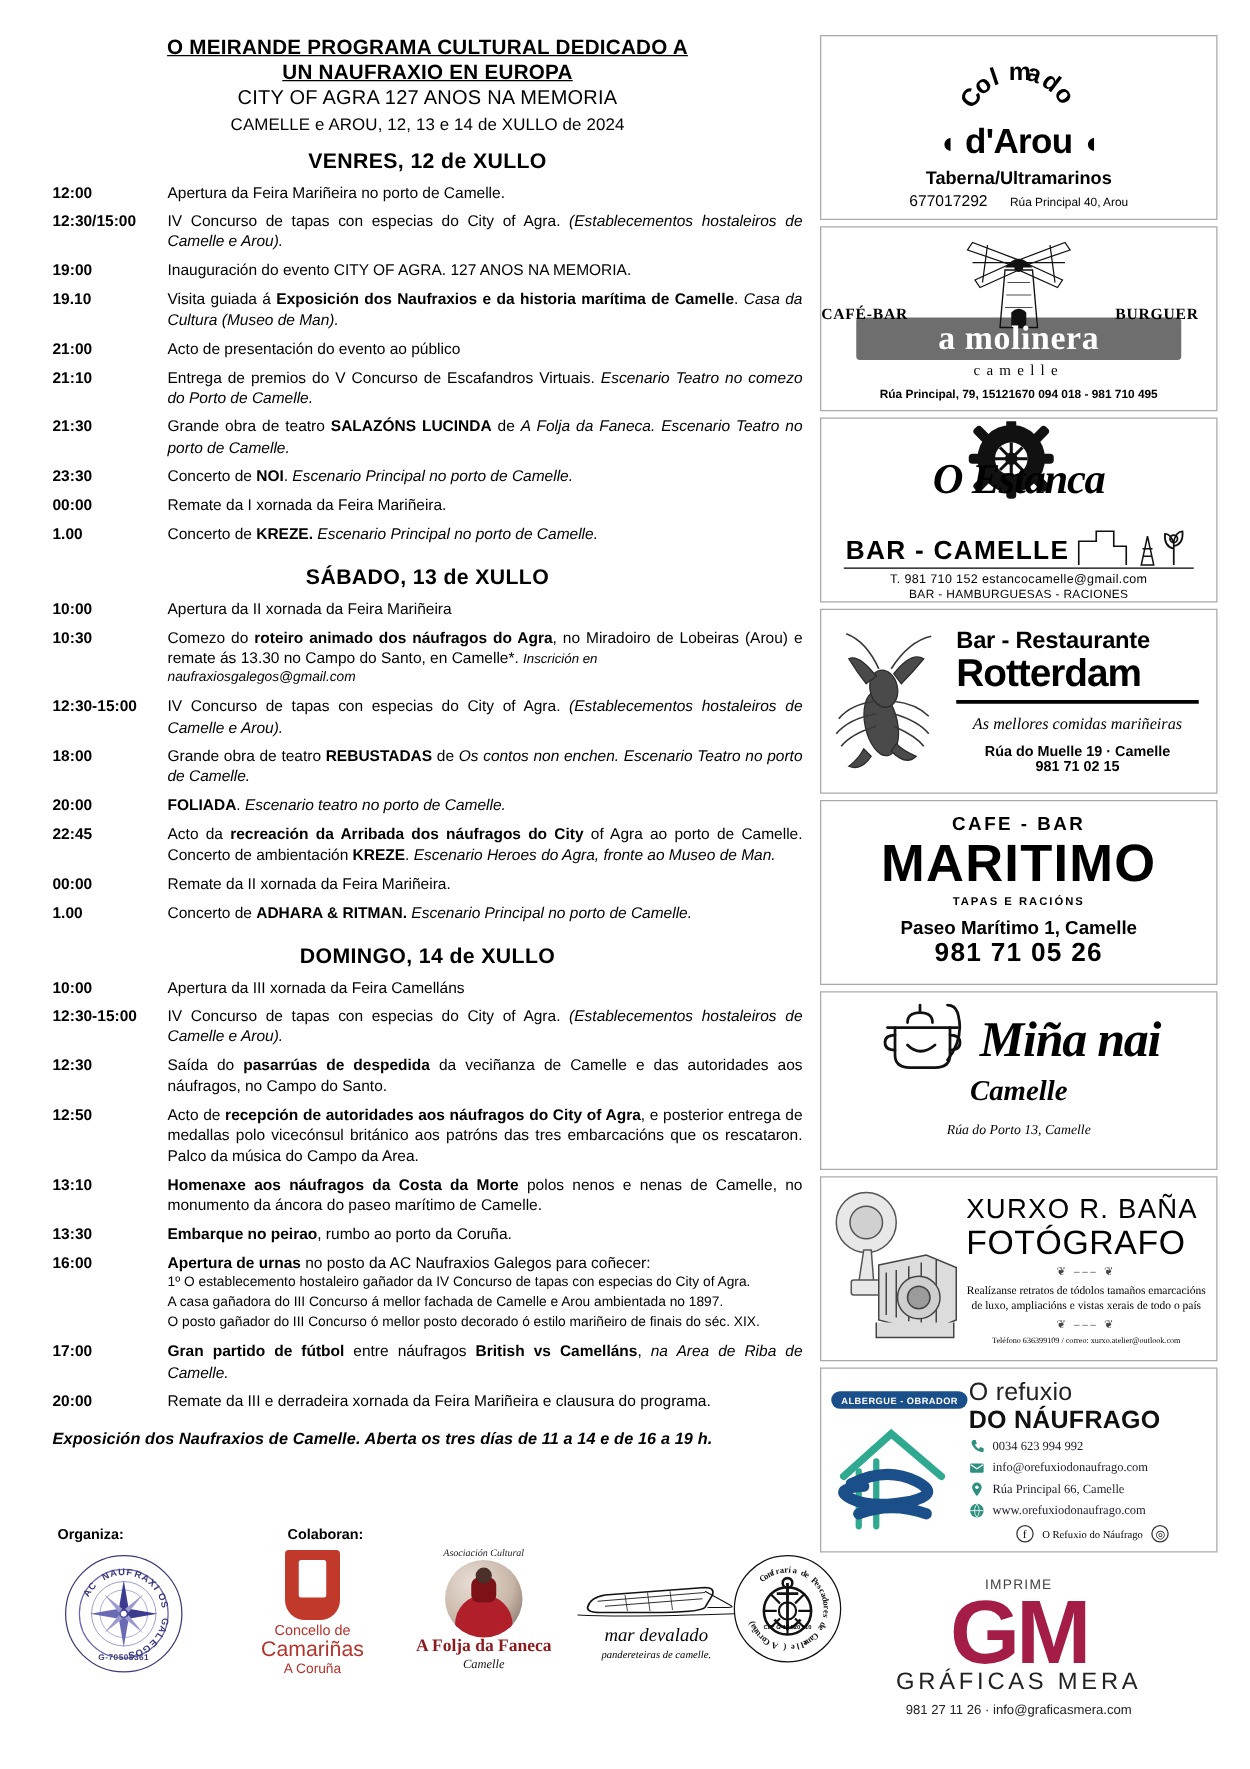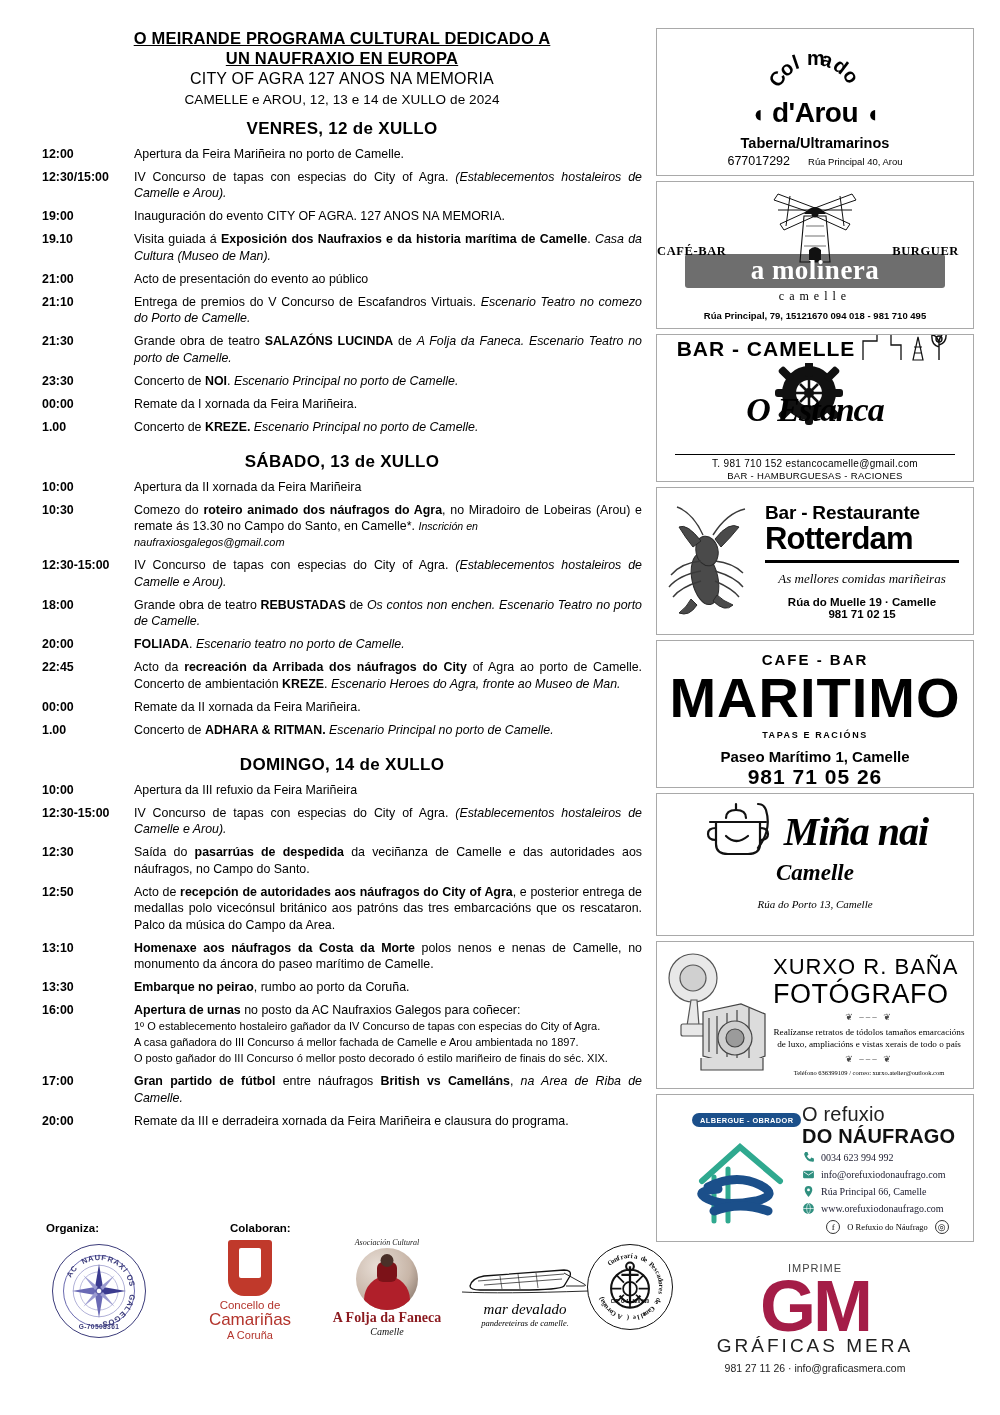--- a/index.html
+++ b/index.html
@@ -168,21 +168,21 @@
   .rot-rule { border-bottom:3px solid #000; margin:6px 0 8px 0; }
   .rot-t3 { font-family:"Liberation Serif", serif; font-style:italic; font-size:13px;
      text-align:center; }
   .rot-t4 { text-align:center; font-size:11.5px; font-weight:bold; margin-top:9px; }
   .rot-t5 { text-align:center; font-size:11.5px; font-weight:bold; }
 
   
   .ad5 { height:148px; }
   .mar-t1 { text-align:center; font-size:15px; font-weight:bold; letter-spacing:2px;
      margin-top:10px; font-family:"Liberation Sans", sans-serif; }
-  .mar-t2 { text-align:center; font-size:56px; font-weight:bold; letter-spacing:1px;
+  .mar-t2 { text-align:center; font-size:42px; font-weight:bold; letter-spacing:1px;
      line-height:1; margin-top:2px; }
   .mar-t3 { text-align:center; font-size:9px; font-weight:bold; letter-spacing:1.6px; margin-top:4px;}
   .mar-t4 { text-align:center; font-size:15px; font-weight:bold; margin-top:8px; }
   .mar-t5 { text-align:center; font-size:21px; font-weight:bold; letter-spacing:1px;}
 
   
   .ad6 { height:143px; }
   .mn-row { display:flex; align-items:center; justify-content:center; margin-top:6px; }
   .mn-name { font-family:"Liberation Serif", serif; font-style:italic; font-weight:bold;
      font-size:40px; letter-spacing:-1px; }
@@ -196,21 +196,21 @@
   .xur-right { flex:1; padding-right:8px; }
   .xur-t1 { font-size:22px; letter-spacing:1px; font-family:"Liberation Sans", sans-serif; }
   .xur-t2 { font-size:27px; letter-spacing:.5px; line-height:1.05; }
   .xur-orn { text-align:center; font-size:9px; color:#444; letter-spacing:2px; margin:3px 0; }
   .xur-t3 { text-align:center; font-family:"Liberation Serif", serif; font-size:9.2px;
      line-height:1.35; }
   .xur-t4 { text-align:center; font-family:"Liberation Serif", serif; font-size:6.5px;
      margin-top:4px; }
 
   
-  .ad8 { height:148px; display:flex; align-items:center;padding-left:27px; }
+  .ad8 { height:148px; display:flex; align-items:center; }
   .ref-left { width:118px; position:relative; height:118px; }
   .ref-badge { position:absolute; left:8px; top:4px; background:#1b4f8a; color:#fff;
      font-size:7.4px; font-weight:bold; padding:2.5px 8px; border-radius:10px;
      letter-spacing:.4px; white-space:nowrap; }
   .ref-right { flex:1; }
   .ref-t1 { font-size:20px; color:#222; letter-spacing:.2px; }
   .ref-t2 { font-size:20px; color:#111; font-weight:bold; letter-spacing:.2px; line-height:1.05;}
   .ref-li { display:flex; align-items:center; gap:6px; margin-top:4px;
      font-family:"Liberation Serif", serif; font-size:10px; color:#1a1a2e; }
   .ref-ic { width:13px; height:13px; flex:0 0 13px; color:#2f8f7f; }
@@ -320,21 +320,21 @@
               <td class="time">1.00</td>
               <td class="desc"><span>Concerto de </span><span class="b">ADHARA &amp; RITMAN.</span><span> </span><span class="i">Escenario Principal no porto de Camelle.</span></td>
             </tr>
           </tbody>
         </table>
         <div class="day-title">DOMINGO, 14 de XULLO</div>
         <table class="sched">
           <tbody>
             <tr>
               <td class="time">10:00</td>
-              <td class="desc"><span>Apertura da III refuxio da Feira Mariñeira</span></td>
+              <td class="desc"><span>Apertura da III xornada da Feira Camelláns</span></td>
             </tr>
             <tr>
               <td class="time">12:30-15:00</td>
               <td class="desc"><span>IV Concurso de tapas con especias do City of Agra. </span><span class="i">(Establecementos hostaleiros de Camelle e Arou).</span></td>
             </tr>
             <tr>
               <td class="time">12:30</td>
               <td class="desc"><span>Saída do </span><span class="b">pasarrúas de despedida</span><span> da veciñanza de Camelle e das autoridades aos náufragos, no Campo do Santo.</span></td>
             </tr>
             <tr>
@@ -357,20 +357,21 @@
               <td class="time">17:00</td>
               <td class="desc"><span class="b">Gran partido de fútbol</span><span> entre náufragos </span><span class="b">British vs Camelláns</span><span>, </span><span class="i">na Area de Riba de Camelle.</span></td>
             </tr>
             <tr>
               <td class="time">20:00</td>
               <td class="desc"><span>Remate da III e derradeira xornada da Feira Mariñeira e clausura do programa.</span></td>
             </tr>
           </tbody>
         </table>
       </div>
+    <div class="expo-note">Exposición dos Naufraxios de Camelle. Aberta os tres días de 11 a 14 e de 16 a 19 h.</div>
   </div>
 
   <div class="footer">
     <div class="foot-labels">
       <div class="foot-lab org">Organiza:</div>
       <div class="foot-lab col">Colaboran:</div>
     </div>
     <div class="logo-row">
 
       <div class="logo" style="left:10px; top:6px;">
@@ -566,51 +567,51 @@
         <div class="mol-name">a molinera</div>
       </div>
       <div class="mol-camelle">camelle</div>
       <div class="mol-foot">
         <span>Rúa Principal, 79, 15121</span>
         <span>670 094 018 - 981 710 495</span>
       </div>
     </div>
 
     <div class="ad ad3">
-      <div style="display:flex; align-items:flex-end; justify-content:center; gap:6px; margin-top:-8px;">
-        <div class="est-bar">BAR - CAMELLE</div>
-        <svg width="92" height="34" viewBox="0 0 92 34">
-          <path d="M2 33 L2 14 L16 14 L16 6 L30 6 L30 18 L40 18 L40 33" fill="none" stroke="#111" stroke-width="1.3"></path>
-          <path d="M52 33 L57 10 L62 33 Z M54 26 L60 26 M53 20 L61 20" fill="none" stroke="#111" stroke-width="1.2"></path>
-          <g stroke="#111" stroke-width="1.4" fill="none">
-            <path d="M78 33 L78 14 M78 20 Q70 18 71 8 Q76 8 78 16 M78 18 Q86 16 85 6 Q80 6 78 14"></path>
-            <circle cx="78" cy="12" r="3"></circle>
-          </g>
-        </svg>
-      </div>
       <div style="position:relative; height:92px;">
         <svg width="120" height="66" viewBox="0 0 120 66" style="position:absolute; left:92px; top:2px;">
           <circle cx="60" cy="30" r="27" fill="#111"></circle>
           <circle cx="60" cy="30" r="13" fill="#fff"></circle>
           <circle cx="60" cy="30" r="5" fill="#111"></circle>
           <g fill="#111">
             <rect x="56" y="-2" width="8" height="16" rx="3"></rect>
             <rect x="56" y="46" width="8" height="16" rx="3"></rect>
             <rect x="26" y="26" width="16" height="8" rx="3"></rect>
             <rect x="78" y="26" width="16" height="8" rx="3"></rect>
             <rect x="33" y="3" width="8" height="16" rx="3" transform="rotate(-45 37 11)"></rect>
             <rect x="79" y="41" width="8" height="16" rx="3" transform="rotate(-45 83 49)"></rect>
             <rect x="79" y="3" width="8" height="16" rx="3" transform="rotate(45 83 11)"></rect>
             <rect x="33" y="41" width="8" height="16" rx="3" transform="rotate(45 37 49)"></rect>
           </g>
           <g stroke="#111" stroke-width="2.5">
             <path d="M60 17 L60 43 M47 30 L73 30 M51 21 L69 39 M69 21 L51 39"></path>
           </g>
         </svg>
         <div class="est-name" style="position:absolute; left:0; right:0; top:26px;">O Estanca</div>
+      </div>
+      <div style="display:flex; align-items:flex-end; justify-content:center; gap:6px; margin-top:-8px;">
+        <div class="est-bar">BAR - CAMELLE</div>
+        <svg width="92" height="34" viewBox="0 0 92 34">
+          <path d="M2 33 L2 14 L16 14 L16 6 L30 6 L30 18 L40 18 L40 33" fill="none" stroke="#111" stroke-width="1.3"></path>
+          <path d="M52 33 L57 10 L62 33 Z M54 26 L60 26 M53 20 L61 20" fill="none" stroke="#111" stroke-width="1.2"></path>
+          <g stroke="#111" stroke-width="1.4" fill="none">
+            <path d="M78 33 L78 14 M78 20 Q70 18 71 8 Q76 8 78 16 M78 18 Q86 16 85 6 Q80 6 78 14"></path>
+            <circle cx="78" cy="12" r="3"></circle>
+          </g>
+        </svg>
       </div>
       <div class="est-line"></div>
       <div class="est-c1">T. 981 710 152    estancocamelle@gmail.com</div>
       <div class="est-c2">BAR - HAMBURGUESAS - RACIONES</div>
     </div>
 
     <div class="ad ad4">
       <svg width="108" height="120" viewBox="0 0 108 120">
         <g fill="#4a4a4a" stroke="#2a2a2a" stroke-width="1">
           <ellipse cx="48" cy="78" rx="13" ry="26" transform="rotate(-12 48 78)"></ellipse>

